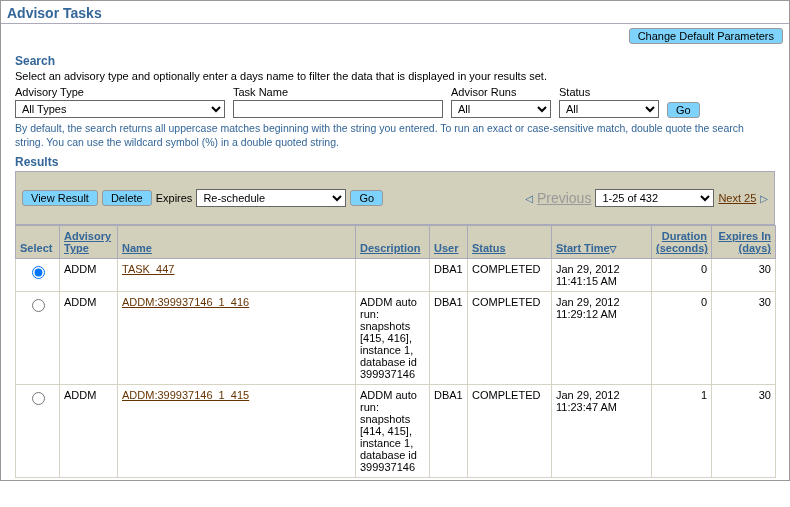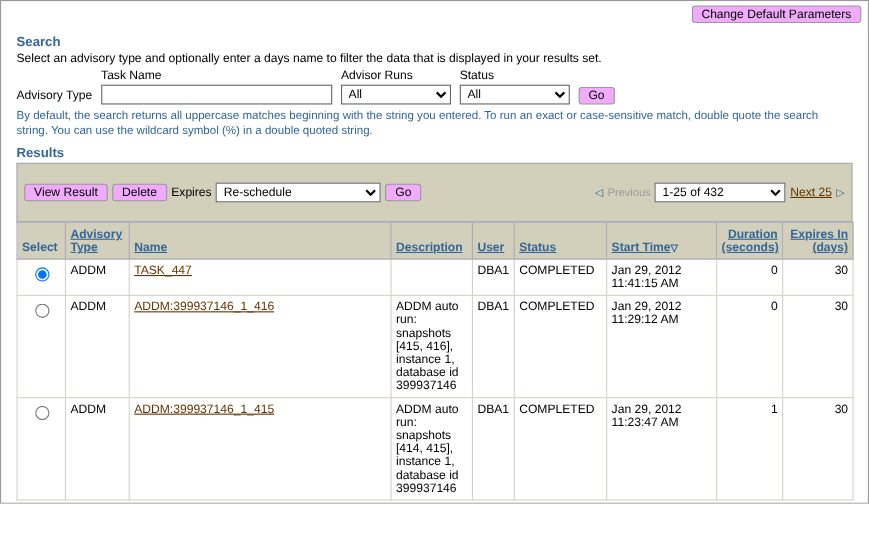--- a/index.html
+++ b/index.html
@@ -24,21 +24,21 @@
     padding: 4px 6px 2px 6px;
     border-bottom: 1px solid #aab;
   }
   .top-btn-row {
     text-align: right;
     padding: 4px 6px;
   }
   button {
     font-family: Arial, sans-serif;
     font-size: 11px;
-    background: #f0abfc;
+    background: #7dd3fc;
     border: 1px solid #999;
     border-radius: 3px;
     padding: 1px 8px;
     cursor: pointer;
     color: #000;
   }
   .section {
     padding: 2px 14px;
   }
   .section-title {
@@ -75,21 +75,21 @@
   }
   .toolbar {
     background: #d2cfba;
     border: 1px solid #aab;
     padding: 17px 6px;
     display: flex;
     align-items: center;
     gap: 4px;
   }
   .toolbar .spacer { flex: 1; }
-  .prev-disabled { color: #999; font-size: 10px; }
+  .prev-disabled { color: #999; font-size: 14px; text-decoration: underline; }
   .nav-link { color: #663300; text-decoration: underline; font-size: 11px; }
   .nav-arrow { color: #336699; font-size: 10px; }
   table.results {
     width: 100%;
     border-collapse: collapse;
     table-layout: fixed;
   }
   table.results th {
     background: #d2cfba;
     color: #336699;
@@ -113,32 +113,36 @@
   }
   table.results td.right { text-align: right; }
   table.results td.center { text-align: center; }
   .row-link { color: #663300; text-decoration: underline; }
   .sort-ind { font-size: 9px; color: #336699; text-decoration: none; display: inline-block; }
 </style>
 </head>
 <body>
 <div class="container">
 
+<div class="page-title">Advisor Tasks</div>
 
 <div class="top-btn-row">
   <button>Change Default Parameters</button>
 </div>
 
 <div class="section">
   <div class="section-title">Search</div>
   <div class="section-text">Select an advisory type and optionally enter a days name to filter the data that is displayed in your results set.</div>
 
   <div class="search-row">
     <div class="search-col">
       <label>Advisory Type</label>
+      <select style="width:210px">
+        <option>All Types</option>
+      </select>
     </div>
     <div class="search-col">
       <label>Task Name</label>
       <input type="text" style="width: 210px;" value="">
     </div>
     <div class="search-col">
       <label>Advisor Runs</label>
       <select style="width:100px">
         <option>All</option>
       </select>

